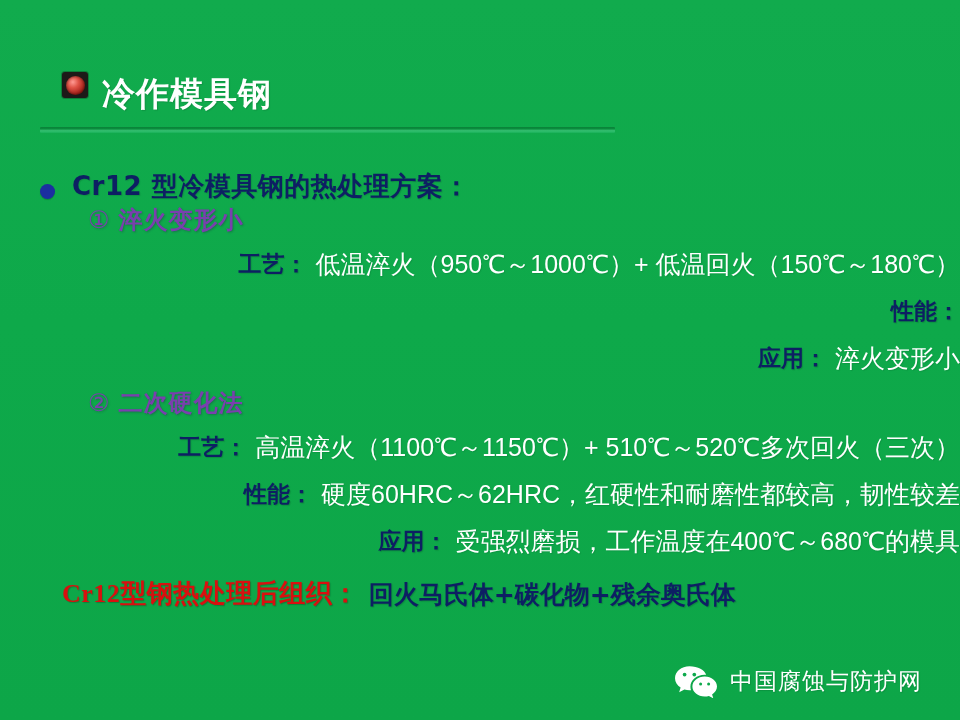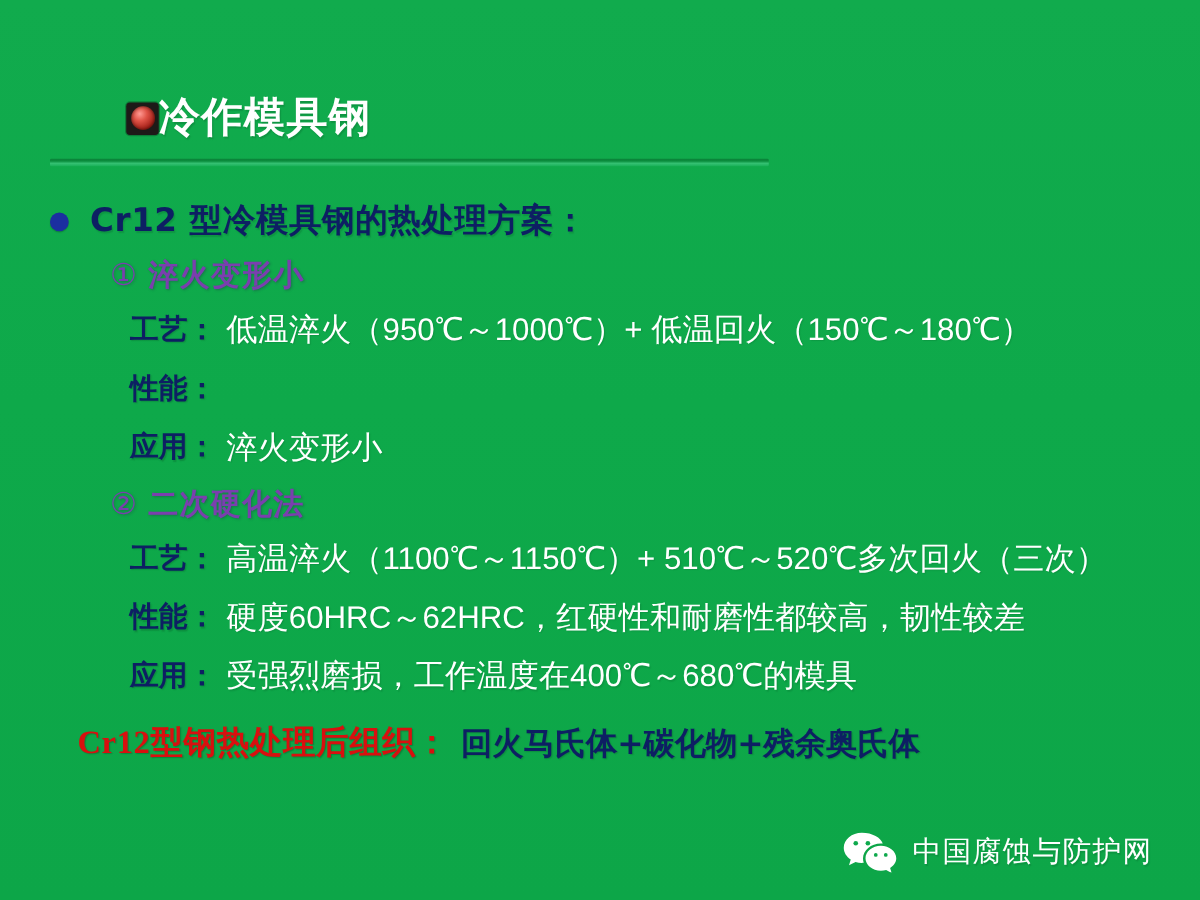--- a/index.html
+++ b/index.html
@@ -22,22 +22,22 @@
     background: linear-gradient(180deg, #11ab4d 0%, #0ea94a 45%, #0da648 100%);
     box-sizing: border-box;
   }
 
   
   .title-row {
     position: absolute;
     left: 62px;
     top: 72px;
     display: flex;
-    align-items: center;
-    margin-left: 39px;
+    align-items: flex-start;
+    gap: 14px;
   }
   .title-icon {
     width: 26px;
     height: 26px;
     border-radius: 3px;
     background: #1d1a18;
     display: flex;
     align-items: center;
     justify-content: center;
     box-shadow: 0 0 0 1px rgba(0,0,0,0.25);
@@ -83,21 +83,21 @@
     white-space: nowrap;
     line-height: 1.0;
   }
 
   
   .l1 {
     position: relative;
     margin-left: 40px;
     height: 44px;
     display: flex;
-    align-items: center;
+    align-items: flex-end;
   }
   .bullet-dot {
     width: 15px;
     height: 15px;
     border-radius: 50%;
     background: #1b2fa0;
     margin-right: 17px;
     flex: none;
     box-shadow: 0 1px 1px rgba(0,0,0,0.2);
   }
@@ -129,20 +129,21 @@
   }
 
   
   .l3 {
     margin-left: 104px;
     height: 47px;
     display: flex;
     align-items: center;
     font-size: 25px;
     font-family: "Liberation Serif", "DejaVu Serif", serif;
+    justify-content: flex-end;
   }
   .label {
     color: #0d1f63;
     font-weight: bold;
     font-family: "DejaVu Sans", "Liberation Sans", sans-serif;
     font-size: 23px;
     text-shadow: 1px 1px 1px rgba(0,0,0,0.15);
     flex: none;
   }
   .content {

